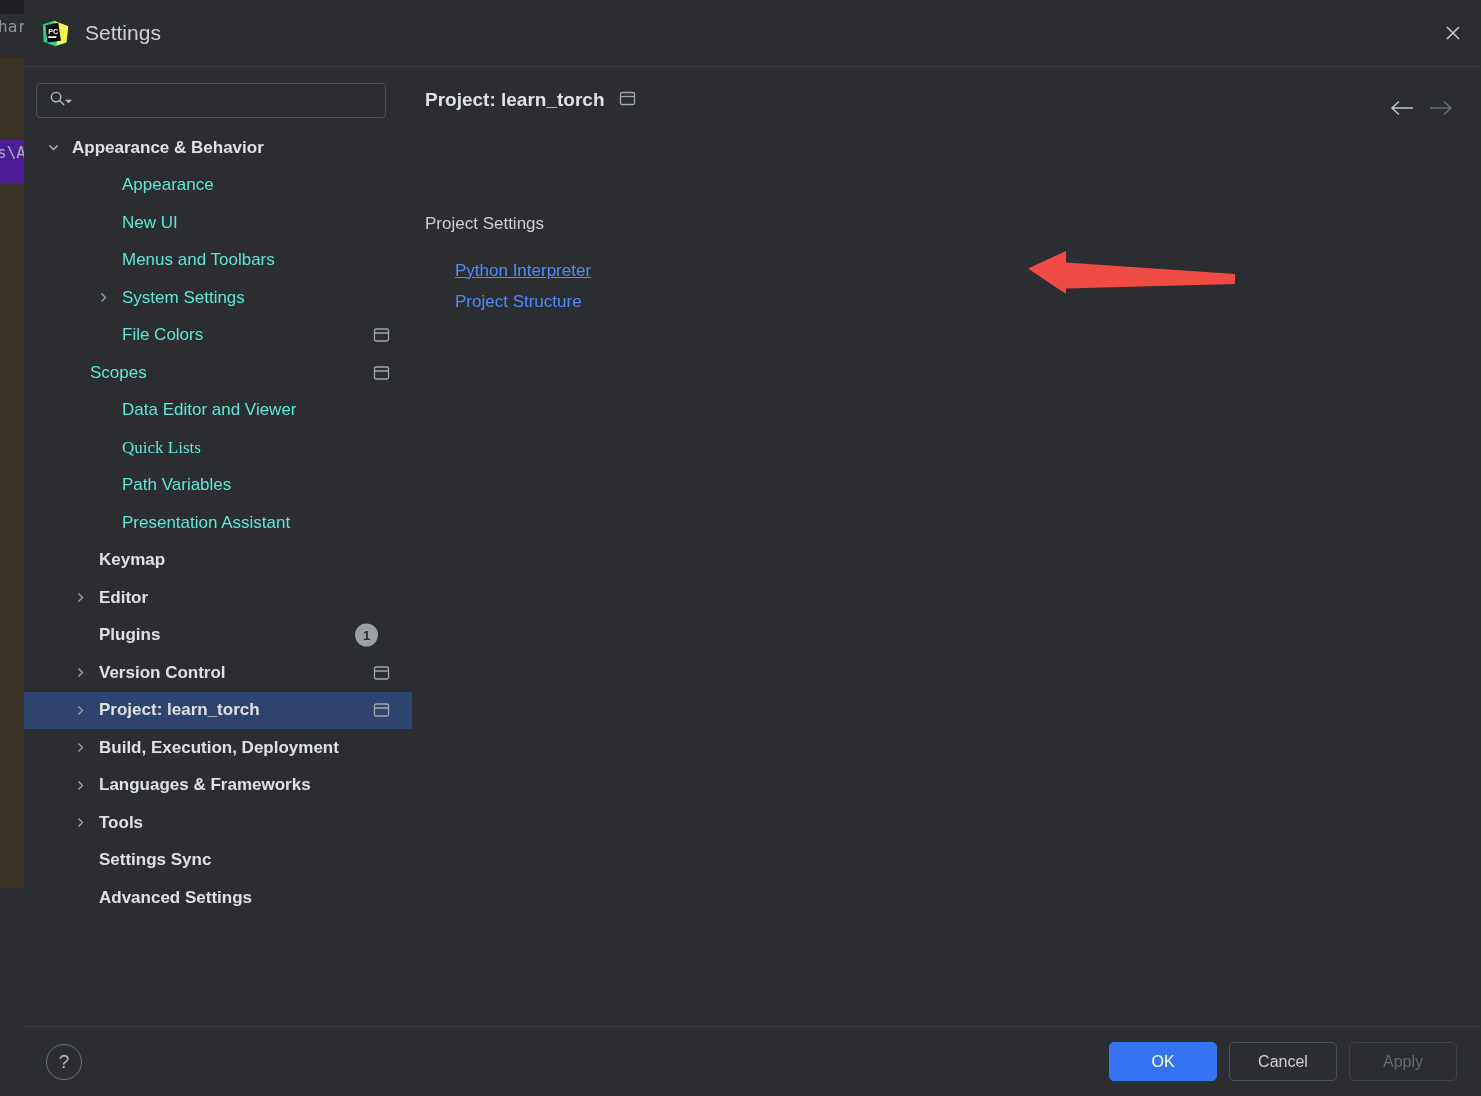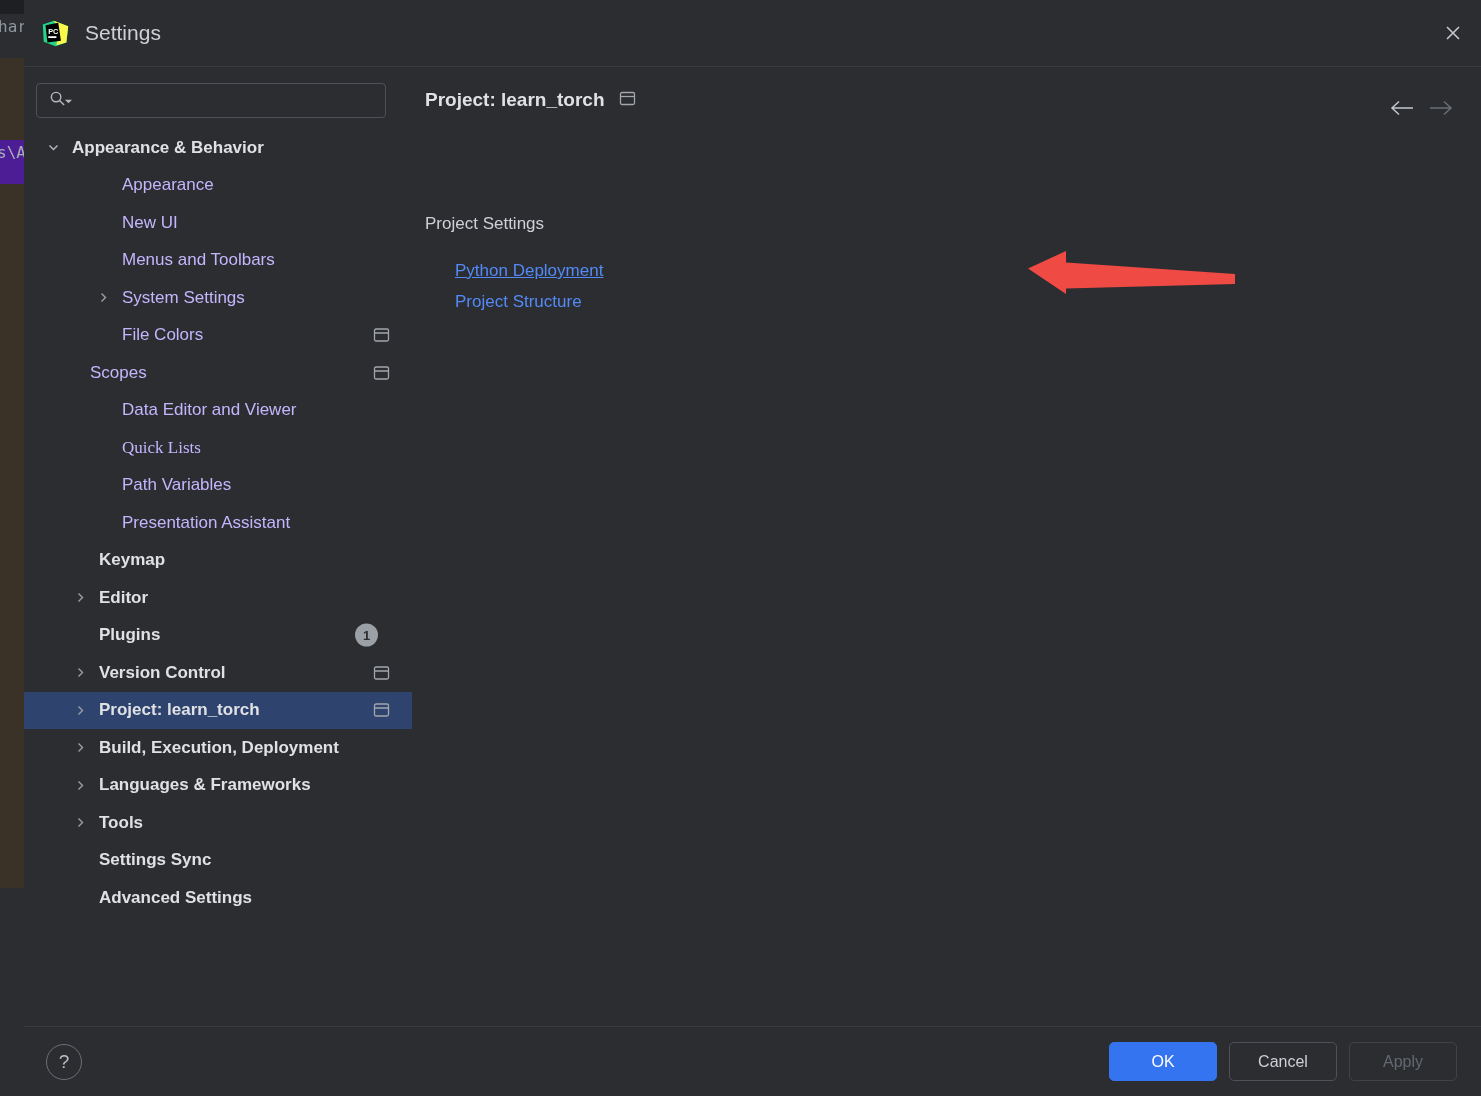--- a/index.html
+++ b/index.html
@@ -181,21 +181,21 @@
   }
   .tree-arrow {
     position: absolute;
     width: 16px; height: 16px;
     display: flex;
     align-items: center;
     justify-content: center;
   }
   .tree-label {
     font-size: 17px;
-    color: #c4b5fd;
+    color: #5eead4;
     white-space: nowrap;
   }
   .tree-label.bold { font-weight: bold; color: #dfe1e5; }
   .scope-icon {
     position: absolute;
     right: 22px; top: 50%;
     transform: translateY(-50%);
     width: 17px; height: 15px;
   }
   .count-badge {
@@ -526,21 +526,21 @@
       </span>
       <span id="nav-forward">
         <svg width="26" height="18" viewBox="0 0 26 18">
           <path d="M2 9 H23 M16 2.5 L23 9 L16 15.5" stroke="#6a6e76" stroke-width="1.5" fill="none"></path>
         </svg>
       </span>
 
       <span id="section-heading">Project Settings</span>
 
       <div id="project-links">
-          <span class="settings-link hovered">Python Deployment</span>
+          <span class="settings-link hovered">Python Interpreter</span>
           <span class="settings-link">Project Structure</span>
         </div>
 
       <svg id="annotation-arrow" viewBox="0 0 212 50">
         <path d="M4 23.5 L42 6 L42 17.5 L211 29 L211 39 L42 43.5 L42 49 Z" fill="#f04a44"></path>
       </svg>
     </div>
   </div>
 
   <div id="dialog-footer">

